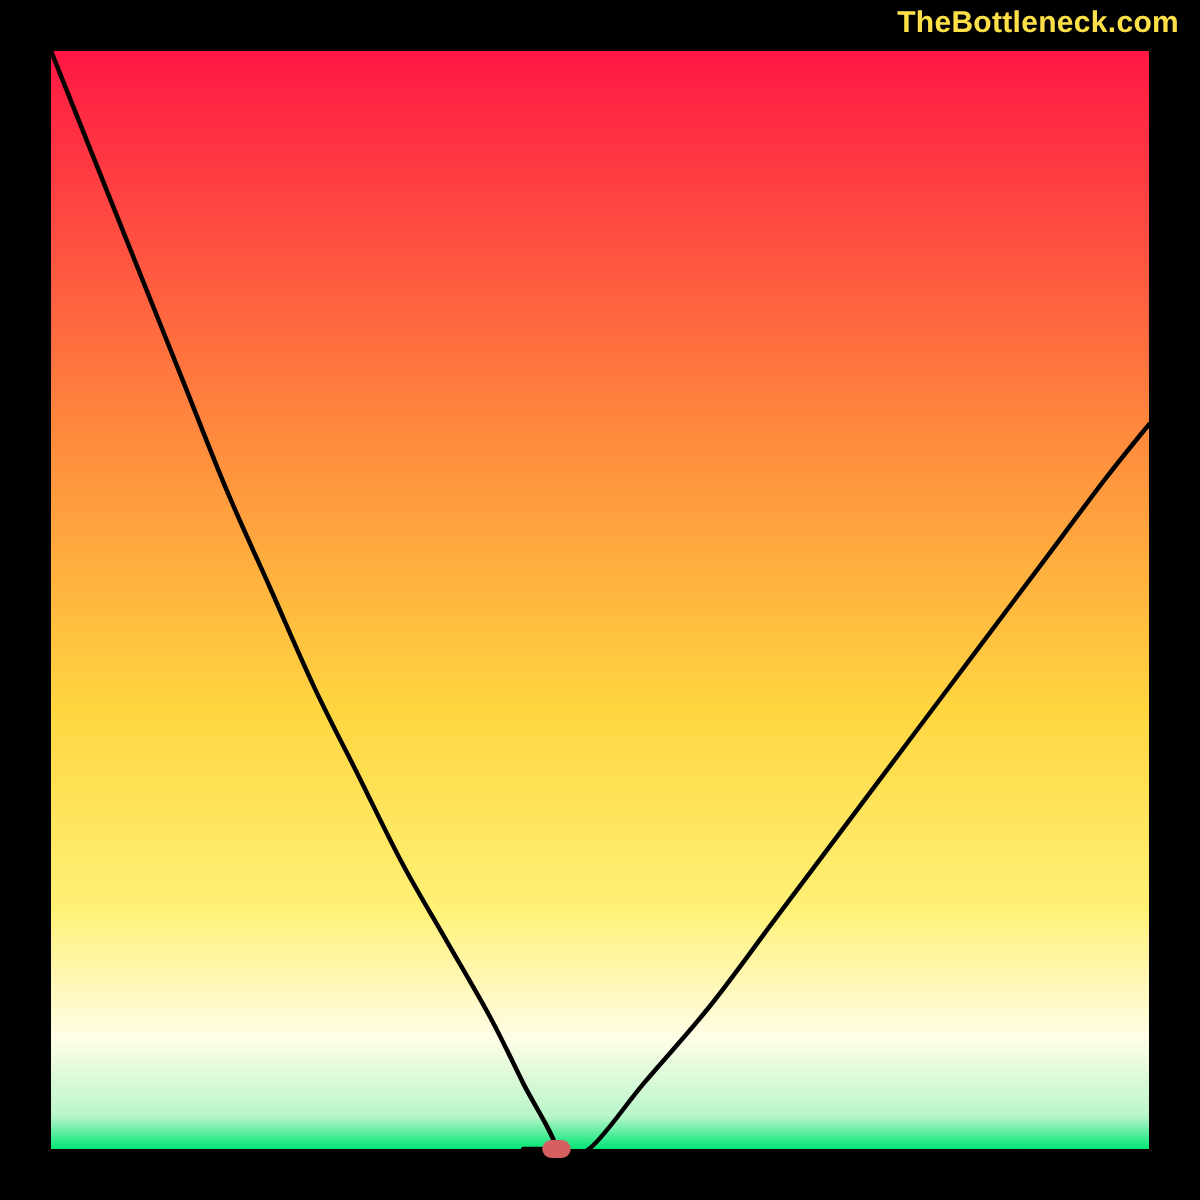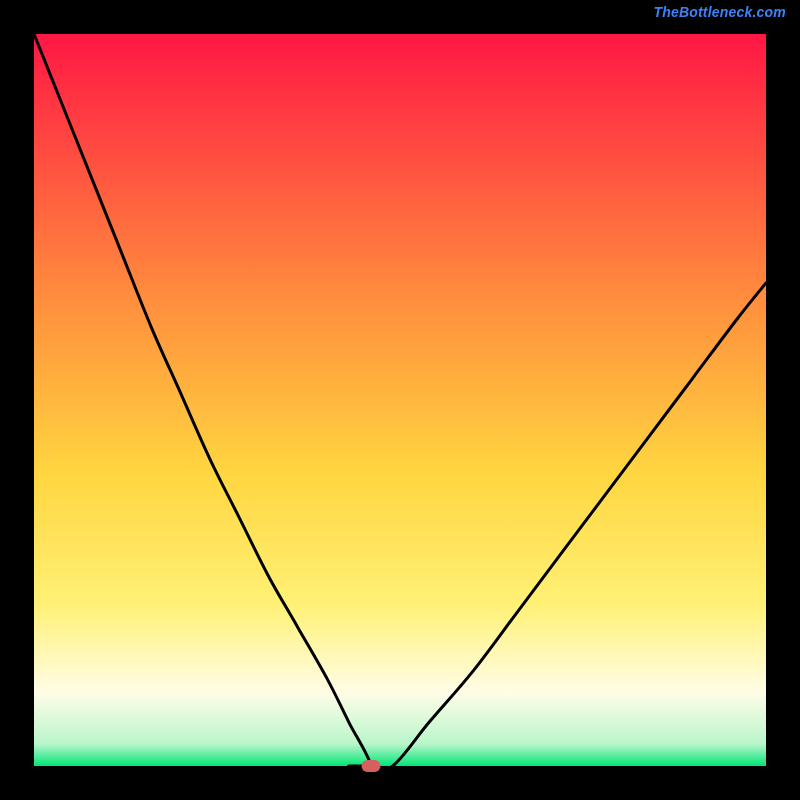--- a/index.html
+++ b/index.html
@@ -14,26 +14,25 @@
   .frame {
     position: relative;
     width: 800px;
     height: 800px;
     background: #000;
   }
   .watermark {
     position: absolute;
     top: 4px;
     right: 14px;
-    color: #3b82f6;
-    font-size: 14px;
+    color: #fde047;
+    font-size: 20px;
     font-weight: 600;
     letter-spacing: 0.2px;
     z-index: 5;
-    font-style: italic;
   }
   .plot-area {
     position: absolute;
     left: 34px;
     top: 34px;
     width: 732px;
     height: 732px;
   }
   .plot-area svg {
     display: block;

